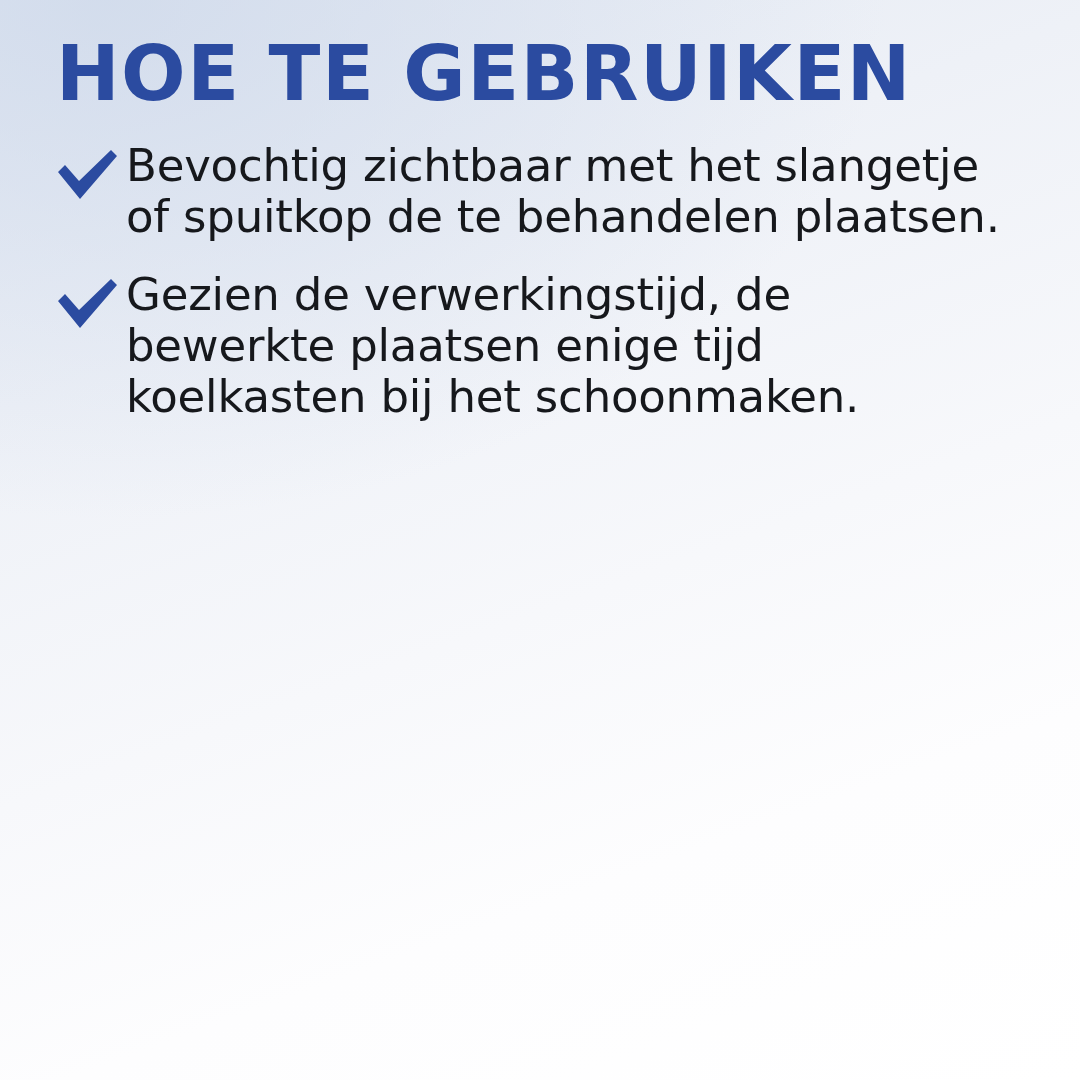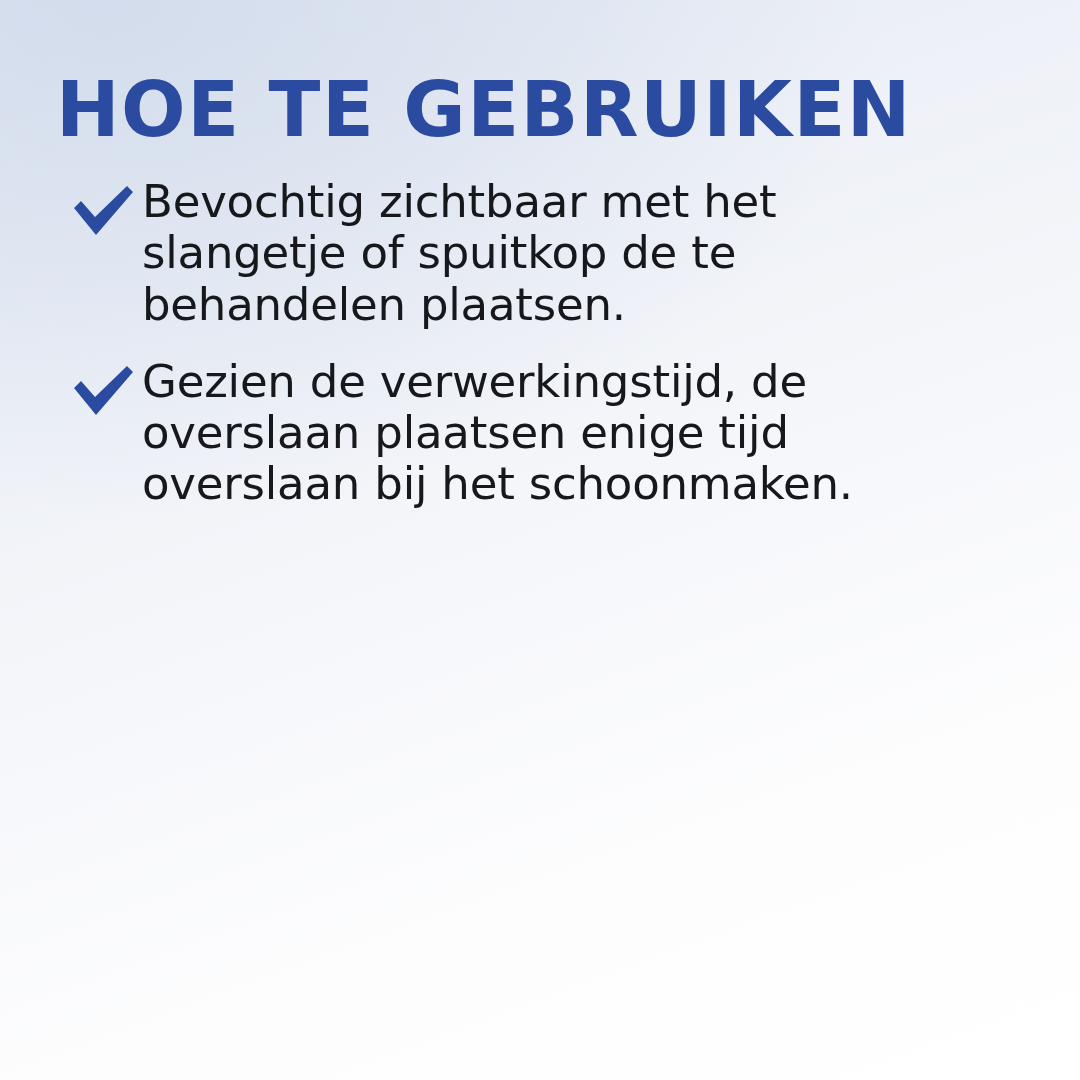--- a/index.html
+++ b/index.html
@@ -12,21 +12,21 @@
     overflow: hidden;
     font-family: "Liberation Sans", sans-serif;
   }
   .poster {
     position: relative;
     width: 1080px;
     height: 1080px;
     box-sizing: border-box;
     background:
       linear-gradient(160deg, #e3e9f3 0%, #eef1f7 28%, #f7f8fb 55%, #fdfdfe 75%, #ffffff 100%);
-    padding: 72px 60px 40px 48px;
+    padding: 36px 60px 40px 48px;
   }
   .poster::before {
     content: "";
     position: absolute;
     left: 0; top: 0; right: 0; bottom: 0;
     background: radial-gradient(120% 80% at 10% 0%, rgba(205,216,234,0.75) 0%, rgba(255,255,255,0) 60%);
     pointer-events: none;
   }
   .title {
     position: relative;
@@ -34,21 +34,21 @@
     font-weight: 700;
     font-size: 76px;
     line-height: 1.0;
     letter-spacing: 1.5px;
     color: #2b4ba0;
     margin: 0 0 28px 8px;
     text-transform: uppercase;
   }
   .list {
     position: relative;
-    margin: 16px;
+    margin: 0;
     padding: 0;
     list-style: none;
   }
   .item {
     display: flex;
     align-items: flex-start;
     margin-bottom: 26px;
   }
   .check {
     flex: 0 0 auto;
@@ -89,18 +89,18 @@
       <span class="item-text">Bevochtig zichtbaar met het slangetje of spuitkop de te behandelen plaatsen.</span>
     </li>
 
 
     <li class="item">
       <span class="check">
         <svg width="64" height="54" viewBox="0 0 64 54" aria-hidden="true">
           <path d="M3 24 L10 17 L24 33 L56 2 L62 8 L25 51 Z" fill="#2b4ba0"></path>
         </svg>
       </span>
-      <span class="item-text">Gezien de verwerkingstijd, de overslaan plaatsen enige tijd overslaan bij het schoonmaken.</span>
+      <span class="item-text">Gezien de verwerkingstijd, de bewerkte plaatsen enige tijd koelkasten bij het schoonmaken.</span>
     </li>
 
 
   </ul>
 </div>
 
 </body></html>

